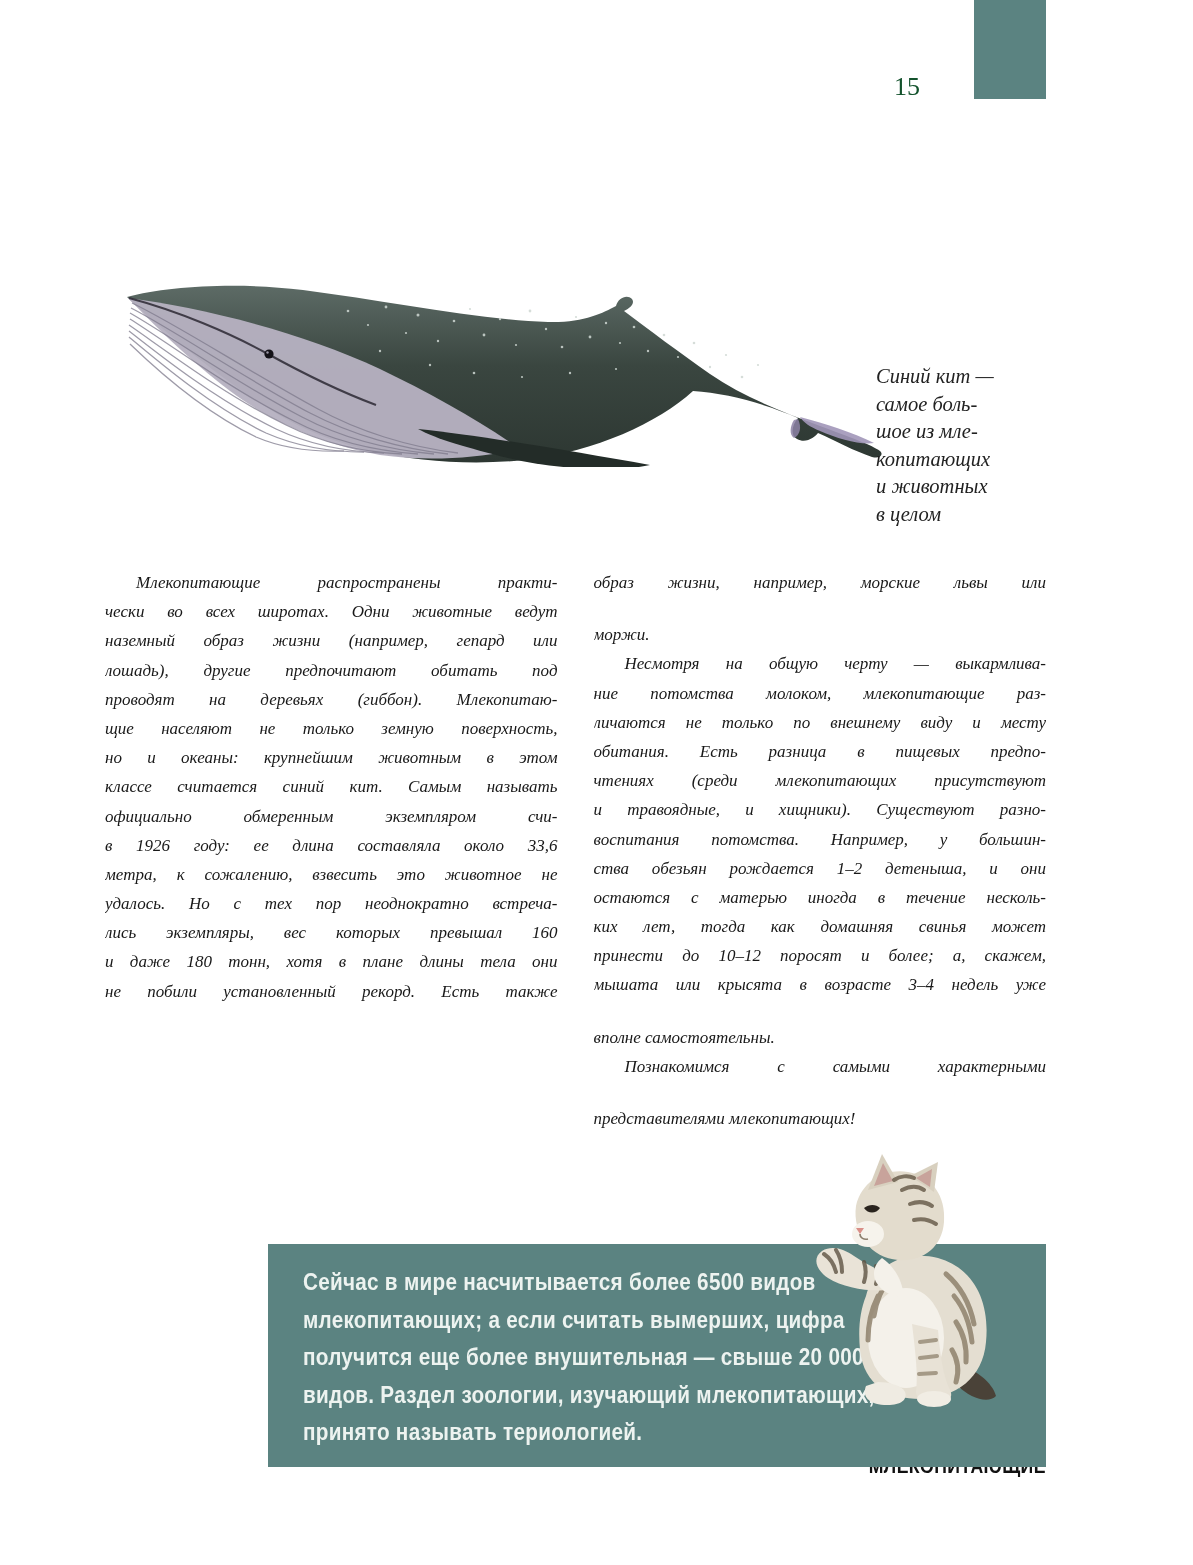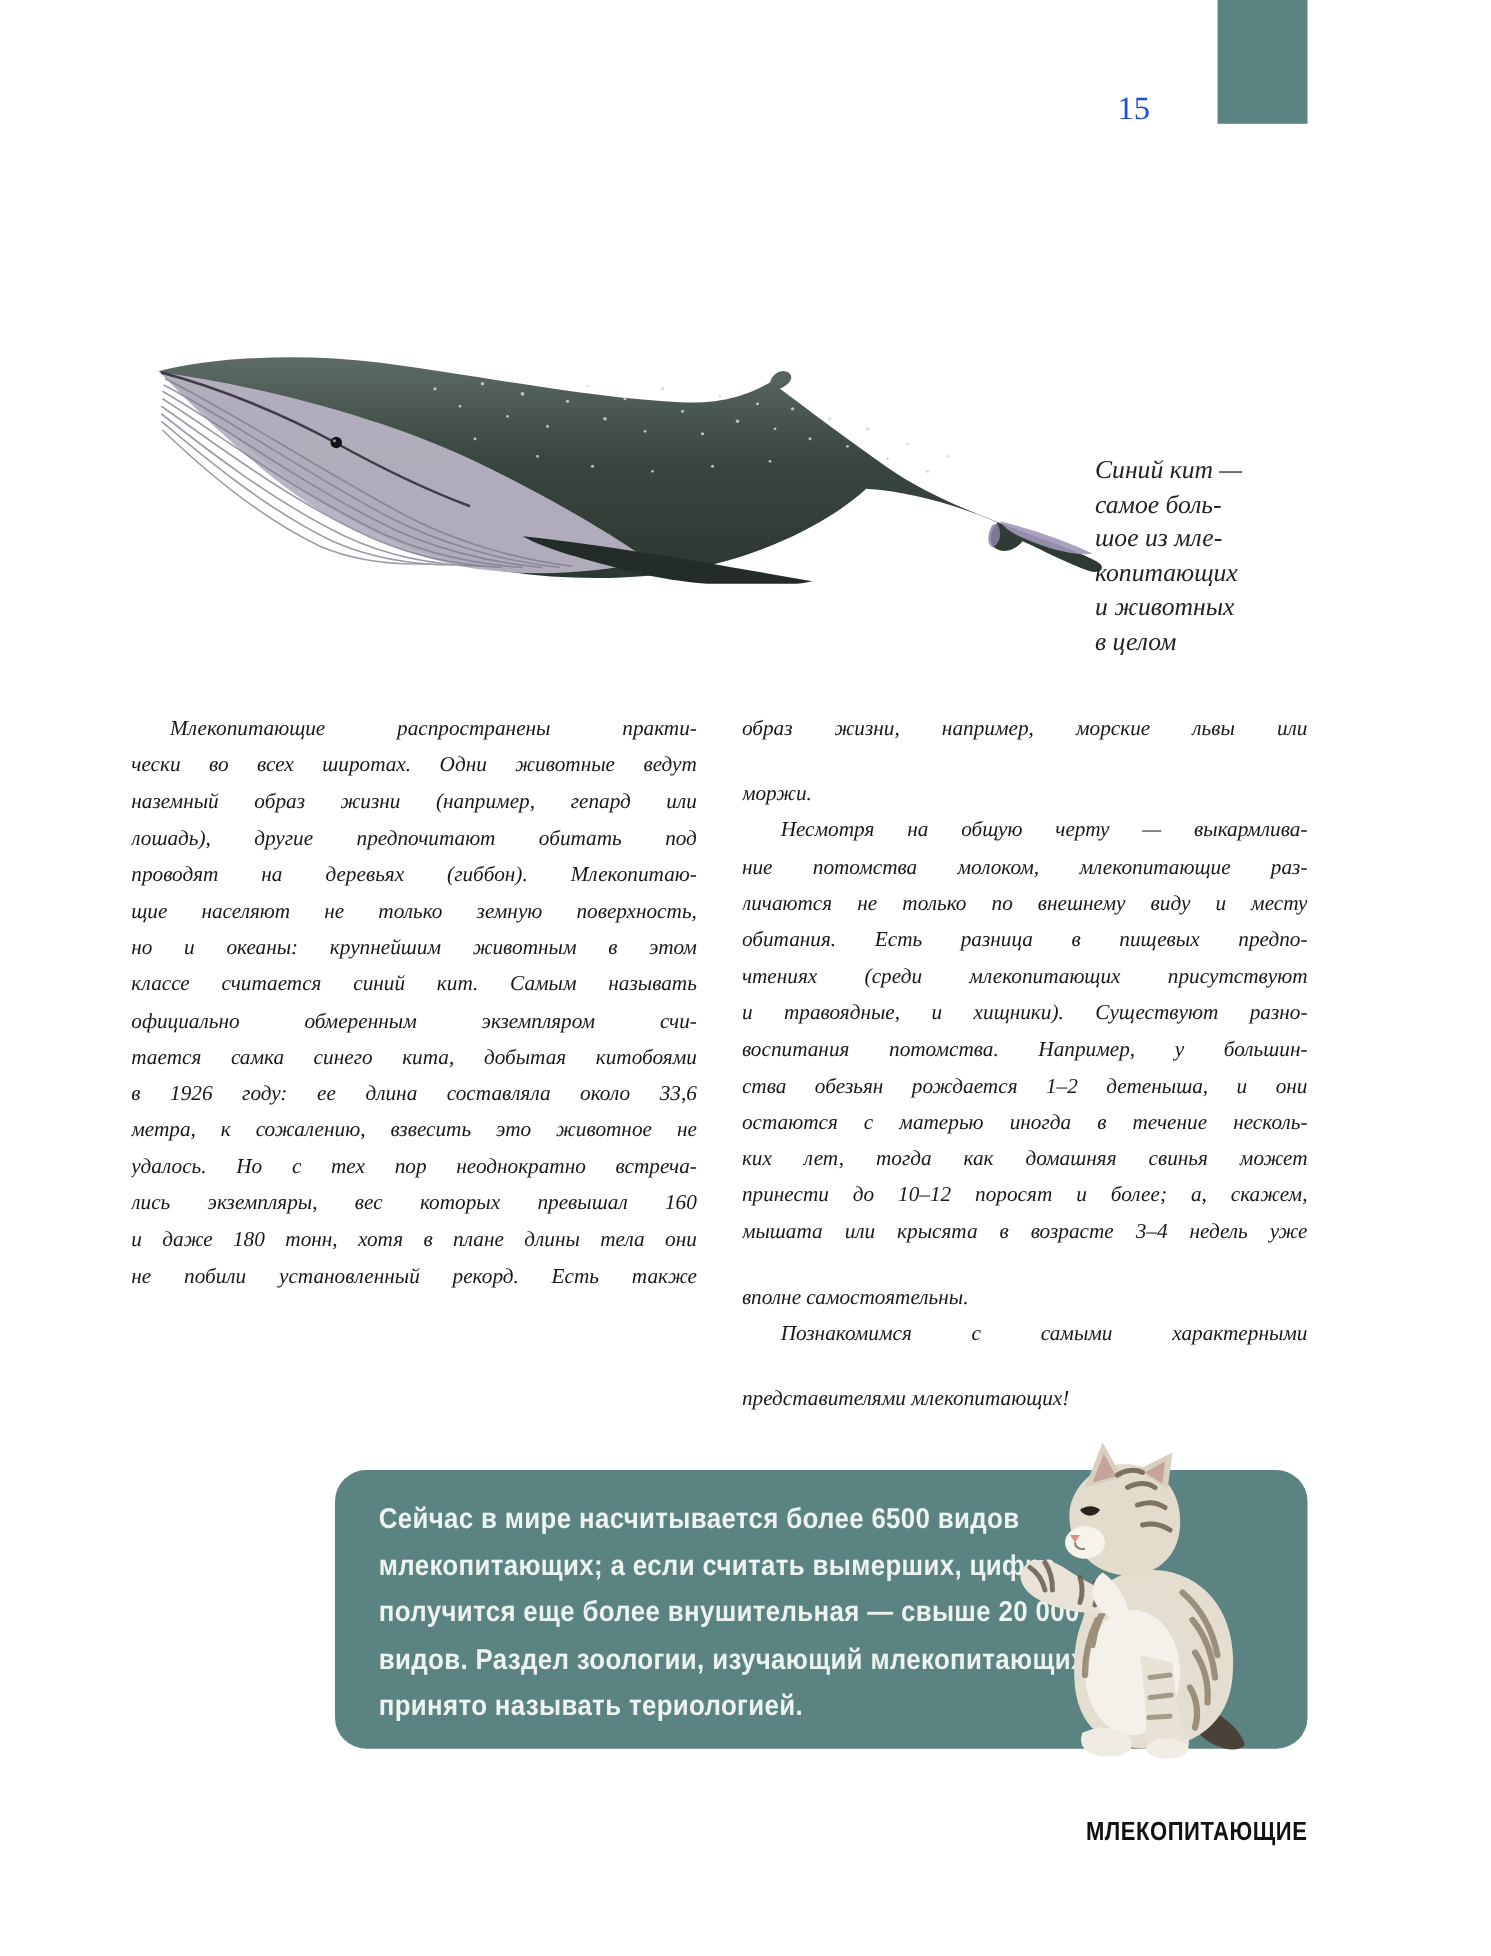--- a/index.html
+++ b/index.html
@@ -2,40 +2,40 @@
 <html><head>
 <meta charset="utf-8">
 <style>
   html,body{margin:0;padding:0;background:#fff;}
   #page{position:relative;width:1193px;height:1565px;background:#ffffff;overflow:hidden;
         font-family:"Liberation Serif",serif;color:#181818;}
 
   
   #corner-rect{position:absolute;left:974px;top:0;width:72px;height:99px;background:#5b8381;}
   #page-number{position:absolute;left:860px;top:72px;width:60px;text-align:right;
-               font-size:26px;color:#1d4ed8;}
+               font-size:26px;color:#14532d;}
 
   
   #whale-wrap{position:absolute;left:118px;top:281px;width:772px;height:186px;}
   #whale-wrap svg{width:100%;height:100%;display:block;}
 
   
   #caption{position:absolute;right:147px;top:363px;width:170px;text-align:left;
            font-style:italic;font-size:20.5px;line-height:27.6px;color:#222;}
 
   
   #columns{position:absolute;left:105px;top:568px;width:941px;display:flex;gap:36px;}
   .col{width:452.5px;}
   .bline{font-size:17px;line-height:29.2px;height:29.2px;text-align:justify;
          text-align-last:justify;text-justify:inter-word;overflow:hidden;white-space:normal;font-style:italic;}
   .bline.indent{text-indent:31px;}
   .bline.end{text-align-last:left;margin-top:23px;}
 
   
-  #factbox{position:absolute;left:268px;top:1176px;width:778px;height:223px;background:#5b8381;z-index:1;border-radius:25px;}
+  #factbox{position:absolute;left:268px;top:1244px;width:778px;height:223px;background:#5b8381;z-index:1;}
   #factbox-text{position:absolute;left:35px;top:20px;}
   .fline{font-family:"Liberation Sans",sans-serif;font-weight:bold;font-size:23px;
          line-height:37.5px;color:#edf3f0;white-space:nowrap;transform:scaleX(0.9);
          transform-origin:left center;letter-spacing:0.3px;}
 
   
   #kitten-wrap{position:absolute;left:806px;top:1146px;width:212px;height:268px;z-index:2;}
   #kitten-wrap svg{width:100%;height:100%;display:block;}
 
   
@@ -161,21 +161,20 @@
     <div class="col">
         <div class="bline indent">Млекопитающие распространены практи-</div>
         <div class="bline">чески во всех широтах. Одни животные ведут</div>
         <div class="bline">наземный образ жизни (например, гепард или</div>
         <div class="bline">лошадь), другие предпочитают обитать под</div>
         <div class="bline">проводят на деревьях (гиббон). Млекопитаю-</div>
         <div class="bline">щие населяют не только земную поверхность,</div>
         <div class="bline">но и океаны: крупнейшим животным в этом</div>
         <div class="bline">классе считается синий кит. Самым называть</div>
         <div class="bline">официально обмеренным экземпляром счи-</div>
-        <div class="bline">тается самка синего кита, добытая китобоями</div>
         <div class="bline">в 1926 году: ее длина составляла около 33,6</div>
         <div class="bline">метра, к сожалению, взвесить это животное не</div>
         <div class="bline">удалось. Но с тех пор неоднократно встреча-</div>
         <div class="bline">лись экземпляры, вес которых превышал 160</div>
         <div class="bline">и даже 180 тонн, хотя в плане длины тела они</div>
         <div class="bline">не побили установленный рекорд. Есть также</div>
       </div>
     <div class="col">
         <div class="bline">образ жизни, например, морские львы или</div>
         <div class="bline end">моржи.</div>

